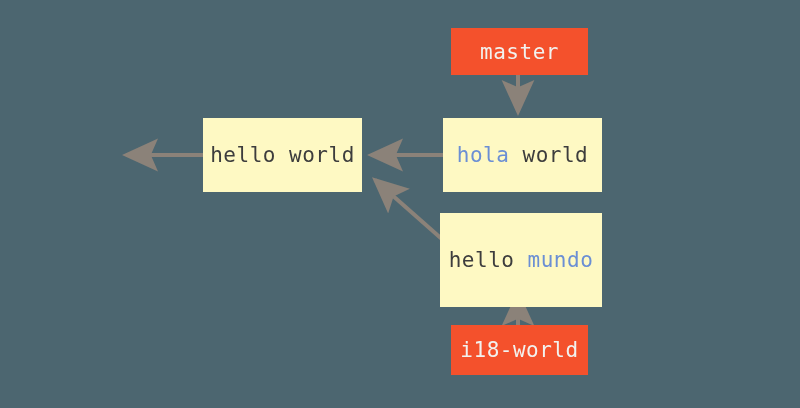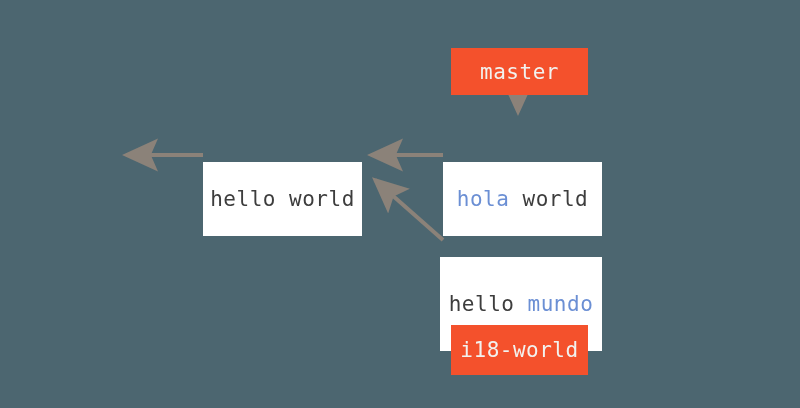--- a/index.html
+++ b/index.html
@@ -28,24 +28,23 @@
   .node {
     position: absolute;
     box-sizing: border-box;
     display: flex;
     align-items: center;
     justify-content: center;
     white-space: pre;
     letter-spacing: 0.5px;
   }
   .commit {
-    background: #ffffff;
+    background: #fef9c3;
     color: #3d3d3d;
     font-size: 21px;
-    margin-top: 44px;
   }
   .branch {
     background: #f4512c;
     color: #f2f2ef;
     font-size: 21px;
   }
   .hl {
     color: #6b8fd4;
   }
 </style>
@@ -75,21 +74,21 @@
 
     <g>
       <line x1="518" y1="75" x2="518" y2="112" stroke="#8b8279" stroke-width="4" marker-end="url(#arrow)"></line>
     </g>
 
     <g>
       <line x1="518" y1="325" x2="518" y2="294" stroke="#8b8279" stroke-width="4" marker-end="url(#arrow)"></line>
     </g>
   </svg>
 
-  <div class="node branch" style="left:451px; top:28px; width:137px; height:47px;margin-top:20px;">
+  <div class="node branch" style="left:451px; top:28px; width:137px; height:47px;">
     <span>master</span>
   </div>
 
   <div class="node commit" style="left:203px; top:118px; width:159px; height:74px;">
     <span><span>hello world</span></span>
   </div>
 
   <div class="node commit" style="left:443px; top:118px; width:159px; height:74px;">
     <span><span class="hl">hola</span><span> world</span></span>
   </div>

